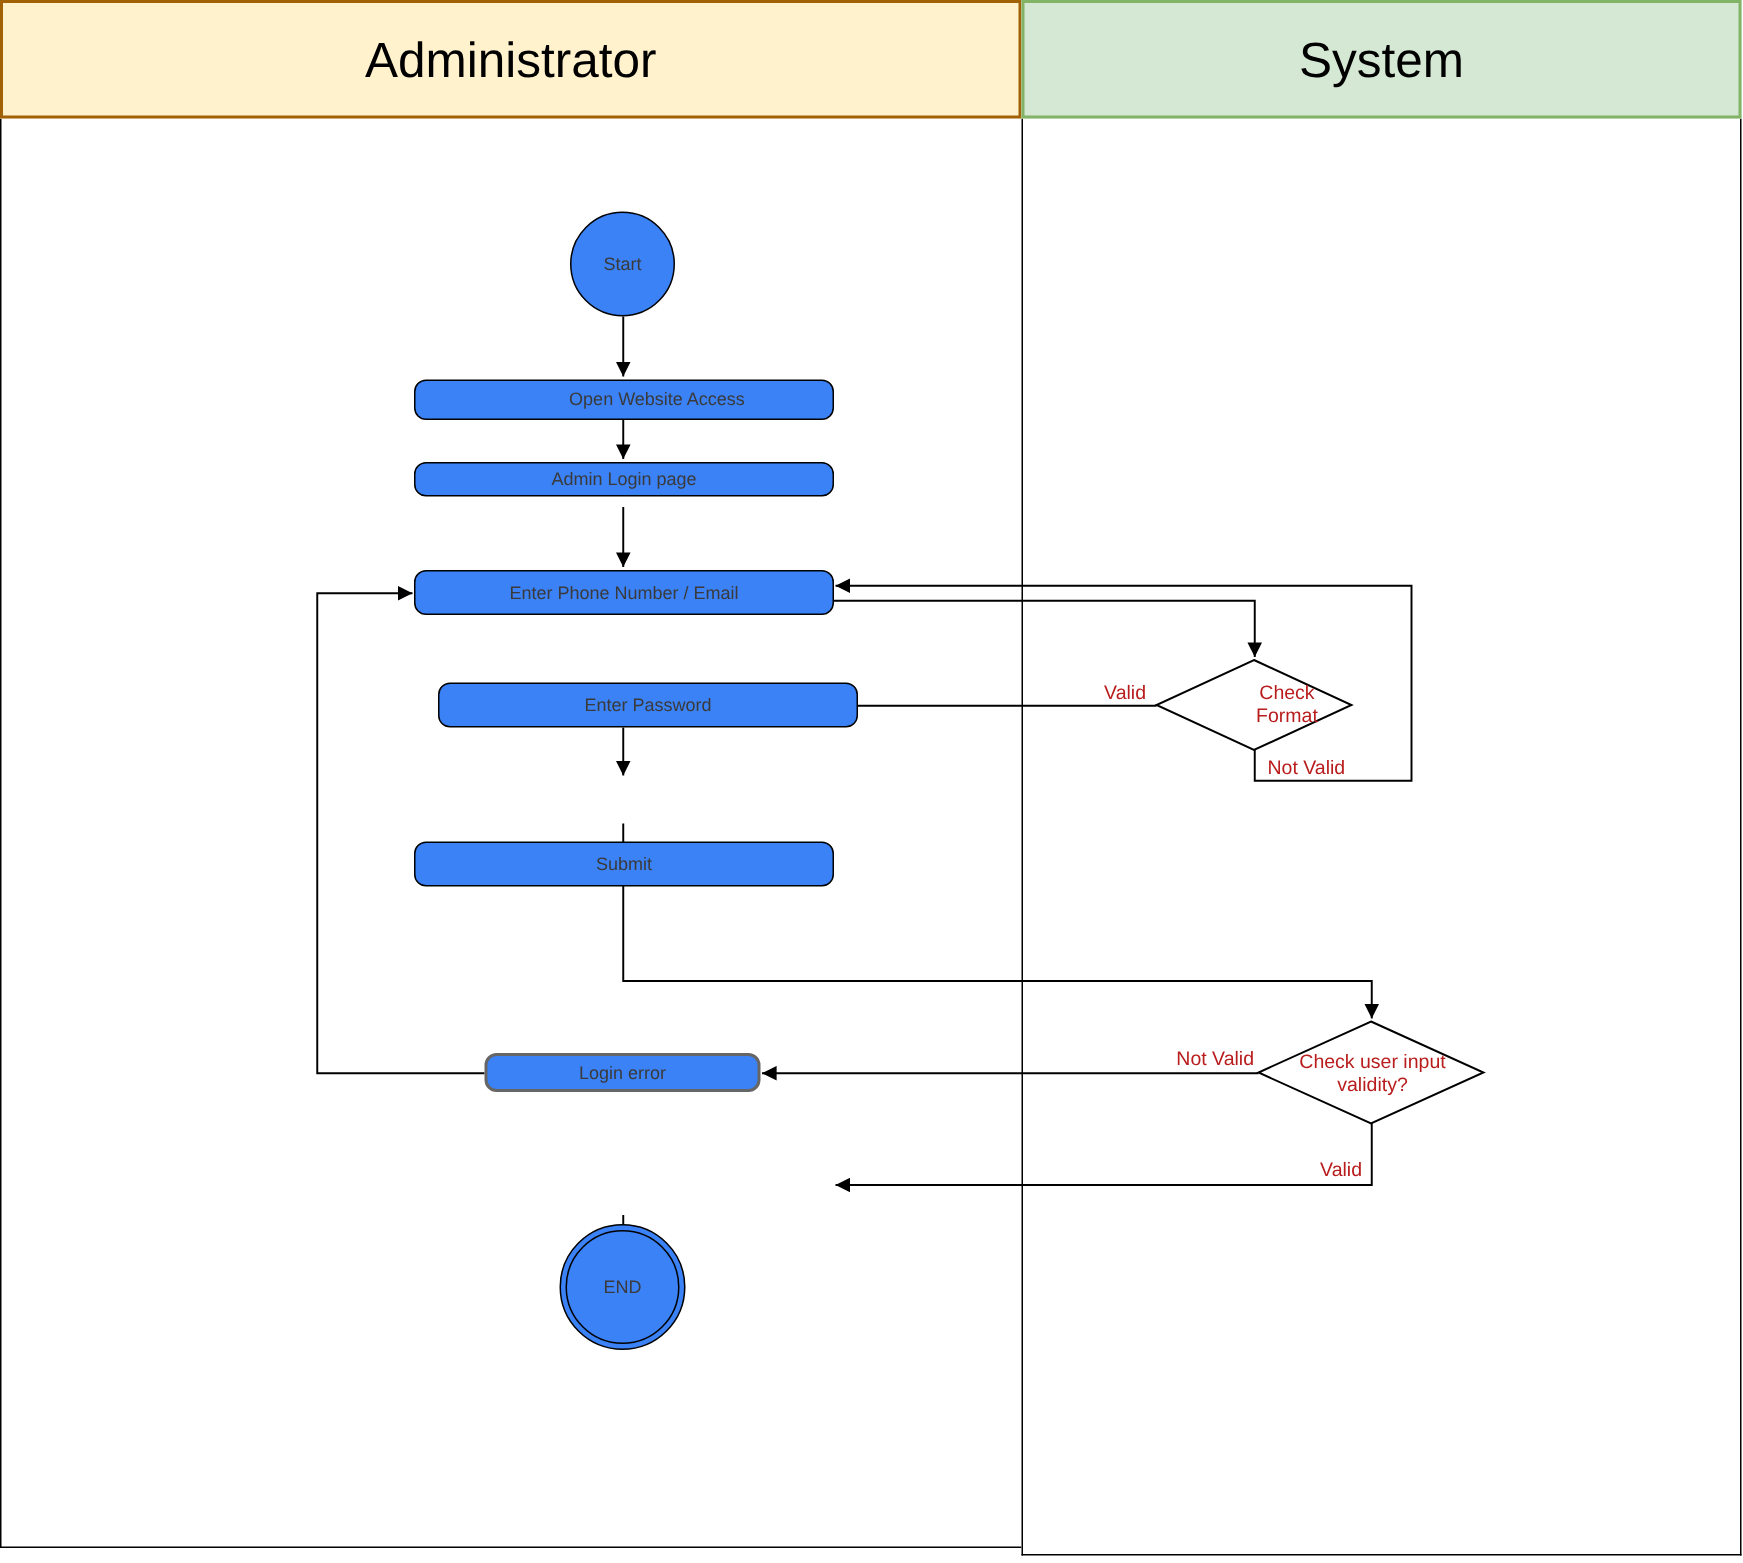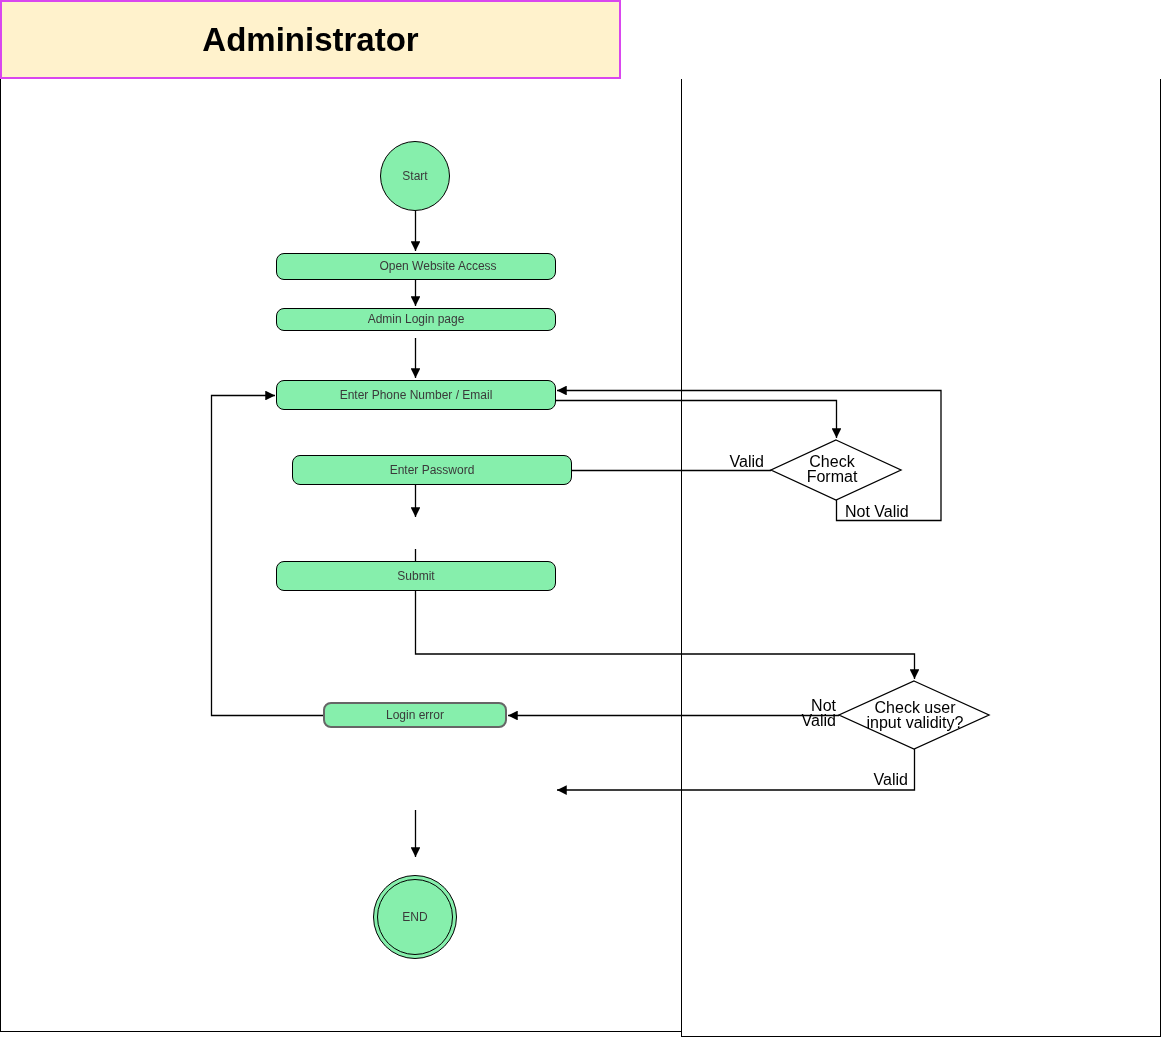--- a/index.html
+++ b/index.html
@@ -15,56 +15,59 @@
   }
   .lane-body-system {
     left:681px; top:79px; width:480px; height:958px;
     border-left:1.5px solid #000; border-right:1.5px solid #000; border-bottom:1.5px solid #000;
   }
   .lane-header {
     position:absolute; top:0; height:79px; box-sizing:border-box;
     display:flex; align-items:center; justify-content:center;
     font-size:33px; color:#000;
   }
-  .lane-header-admin { left:0; width:621px; background:#fff2cc; border:2px solid #d946ef;font-weight:bold; }
+  .lane-header-admin { left:0; width:681px; background:#fff2cc; border:2px solid #a16207; }
   .lane-header-system { left:681px; width:480px; background:#d5e8d4; border:2px solid #82b366; }
   
   svg.wires { position:absolute; left:0; top:0; }
   svg.wires path.edge { fill:none; stroke:#000; stroke-width:1.3px; }
   svg.wires polygon.decision { fill:#ffffff; stroke:#000; stroke-width:1.3px; }
   
   .node {
-    position:absolute; box-sizing:border-box; background:#86efac;
+    position:absolute; box-sizing:border-box; background:#3b82f6;
     border:1.3px solid #000; border-radius:8px;
     display:flex; align-items:center; justify-content:center;
     font-size:12px; color:#3a3a3a; text-align:center; line-height:15px;
   }
   .node.circle { border-radius:50%; }
   .node.end-outer { border-radius:50%; padding:3px; }
   .end-inner {
     width:100%; height:100%; border:1.3px solid #000; border-radius:50%;
     display:flex; align-items:center; justify-content:center; box-sizing:border-box;
   }
   .node.error-box { border:2px solid #666666; }
   
   .dlabel, .elabel {
-    position:absolute; font-size:16px; color:#000000; line-height:15px;
+    position:absolute; font-size:13px; color:#b91c1c; line-height:15px;
   }
   .dlabel { text-align:center; }
 </style>
 </head>
 <body>
 
 <div class="canvas">
 
   <div class="lane-body lane-body-admin"></div>
   <div class="lane-body lane-body-system"></div>
 
   <div class="lane-header lane-header-admin">
     <span>Administrator</span>
+  </div>
+  <div class="lane-header lane-header-system">
+    <span>System</span>
   </div>
 
   <svg class="wires" width="1162" height="1042" viewBox="0 0 1162 1042">
     <defs>
       <marker id="arr" viewBox="0 0 10 10" refX="10" refY="5" markerWidth="7.5" markerHeight="7.5" orient="auto-start-reverse">
         <path d="M0,0 L10,5 L0,10 Z" fill="#000"></path>
       </marker>
     </defs>
 
     <path class="edge" marker-end="url(#arr)" d="M415.5,211 L415.5,251"></path>
@@ -106,27 +109,27 @@
 
   <div class="node" style="left:276px;top:519px;width:280px;height:30px;margin-top:42px;">
     <span>Submit</span>
   </div>
 
   <div class="node error-box" style="left:323px;top:702px;width:184px;height:26px;">
     <span>Login error</span>
   </div>
 
 
-  <div class="node circle end-outer" style="left:373px;top:875px;width:84px;height:84px;align-items:flex-end;">
+  <div class="node circle end-outer" style="left:373px;top:816px;width:84px;height:84px;align-items:flex-end;">
     <div class="end-inner">
       <span>END</span>
     </div>
   </div>
 
-  <div class="dlabel" style="left:802px;top:454px;width:60px;">Check Format</div>
+  <div class="dlabel" style="left:828px;top:454px;width:60px;">Check Format</div>
   <div class="dlabel" style="left:859px;top:700px;width:112px;">Check user input validity?</div>
 
   <div class="elabel" style="left:714px;top:454px;width:50px;text-align:right;">Valid</div>
   <div class="elabel" style="left:845px;top:504px;width:70px;">Not Valid</div>
   <div class="elabel" style="left:778px;top:698px;width:58px;text-align:right;">Not Valid</div>
   <div class="elabel" style="left:868px;top:772px;width:40px;text-align:right;">Valid</div>
 
 </div>
 
 </body></html>

